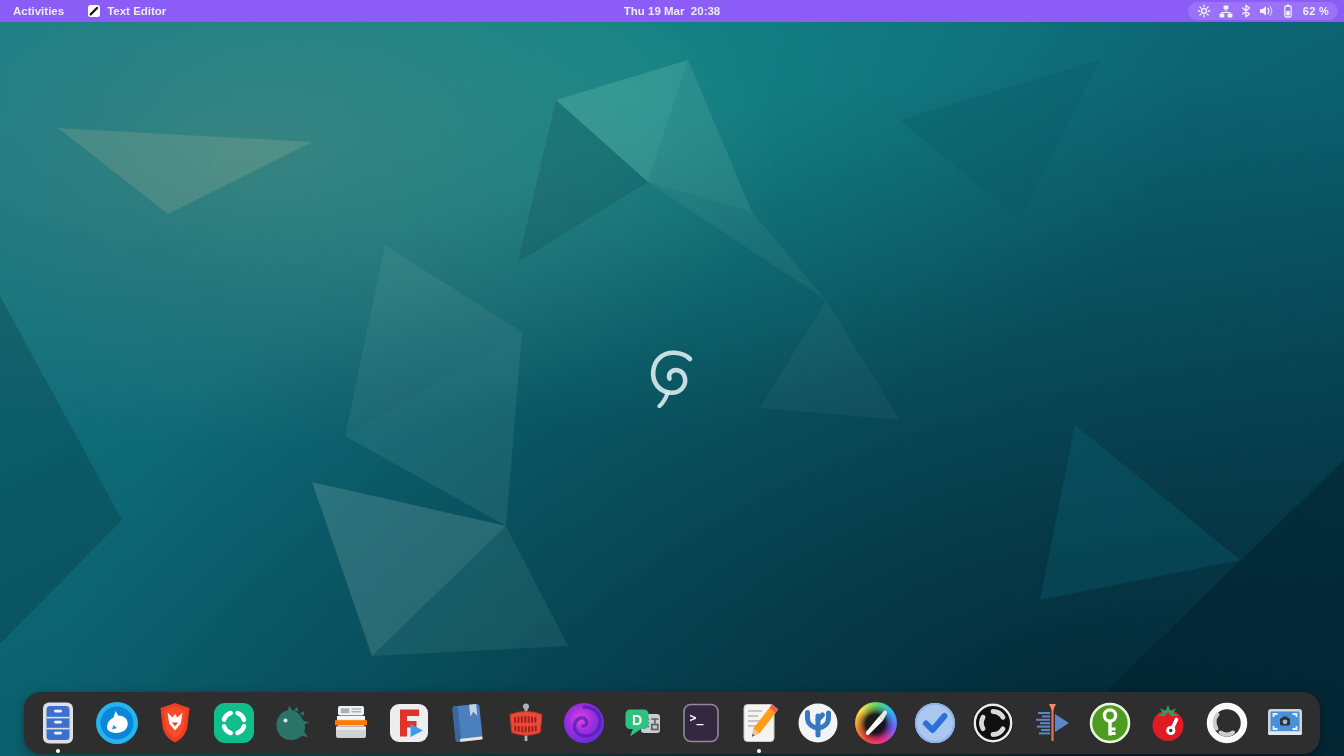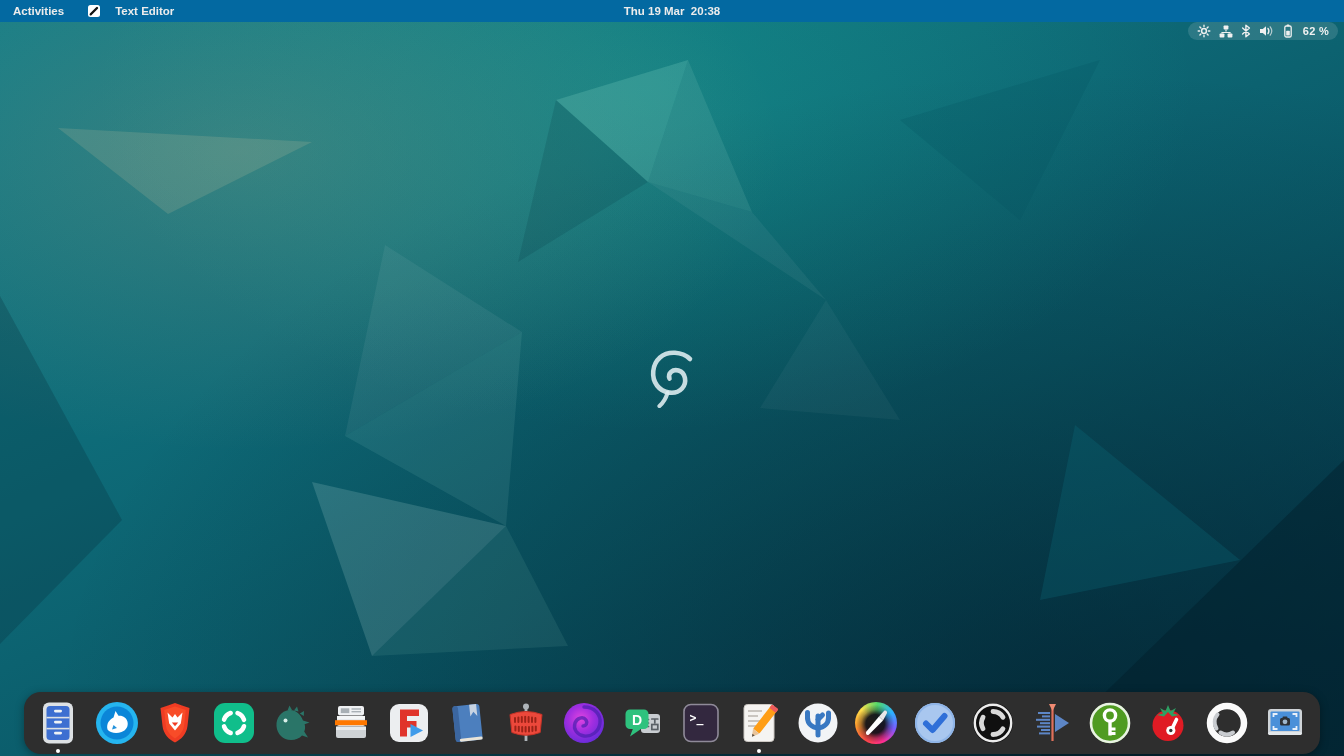--- a/index.html
+++ b/index.html
@@ -11,28 +11,28 @@
     background:
       radial-gradient(900px 500px at 18% 20%, rgba(216,182,132,.20), rgba(216,182,132,0) 60%),
       radial-gradient(1000px 620px at 48% 12%, rgba(34,190,160,.26), rgba(34,190,160,0) 55%),
       radial-gradient(1500px 950px at 80% 95%, rgba(2,24,34,.55), rgba(2,24,34,0) 68%),
       linear-gradient(155deg,#0f7c87 0%,#0e6b78 35%,#0a5968 62%,#07475a 82%,#053a4c 100%);}
   .tris{position:absolute;inset:0;width:100%;height:100%;}
 
   .debian-logo{position:absolute;left:646px;top:346px;width:54px;height:62px;}
 
   
-  .topbar{position:absolute;top:0;left:0;right:0;height:22px;background:#0369a1;
+  .topbar{position:absolute;top:0;left:0;right:0;height:22px;background:#8b5cf6;
     display:flex;align-items:center;color:#ececec;font-size:11.5px;font-weight:700;z-index:5;}
   .tb-left{display:flex;align-items:center;height:100%;}
   .activities{padding:0 13px;height:100%;display:flex;align-items:center;cursor:default;}
-  .focused-app{display:flex;align-items:center;gap:14px;padding:0 10px;height:100%;}
+  .focused-app{display:flex;align-items:center;gap:6px;padding:0 10px;height:100%;}
   .clock{position:absolute;left:50%;transform:translateX(-50%);white-space:pre;}
   .tray{position:absolute;right:6px;top:2px;height:18px;display:flex;align-items:center;gap:8px;
-    background:rgba(255,255,255,.13);border-radius:10px;padding:0 9px;margin-top:20px;}
+    background:rgba(255,255,255,.13);border-radius:10px;padding:0 9px;}
   .tray svg{display:block;}
   .battery-label{font-size:11px;font-weight:700;color:#f2f2f2;letter-spacing:.3px;white-space:pre;}
 
   
   .dock{position:absolute;left:24px;right:24px;bottom:2px;height:62px;background:#2e2e2e;
     border-radius:17px;display:flex;align-items:center;justify-content:space-evenly;
     box-shadow:0 2px 8px rgba(0,0,0,.35);z-index:5;}
   .dock-item{position:relative;width:48px;height:48px;display:flex;align-items:center;justify-content:center;}
   .dock-item svg{display:block;width:48px;height:48px;}
   .run-dot{position:absolute;left:50%;transform:translateX(-50%);bottom:-6px;width:4px;height:4px;

